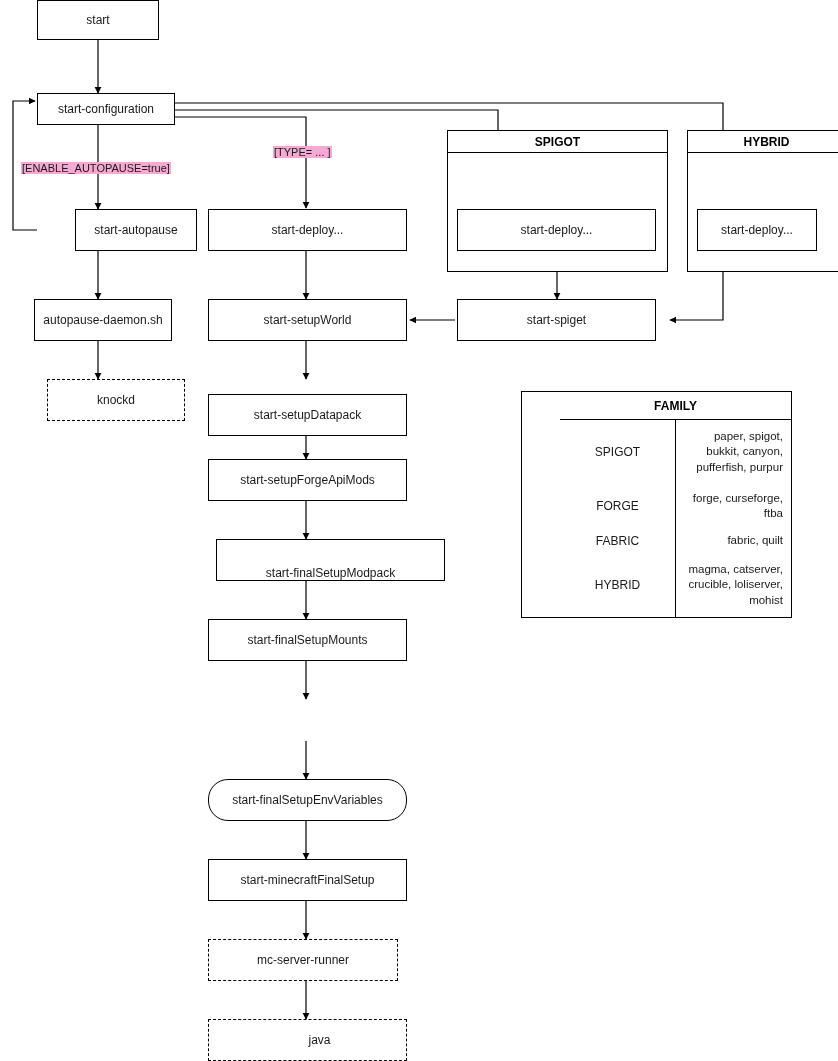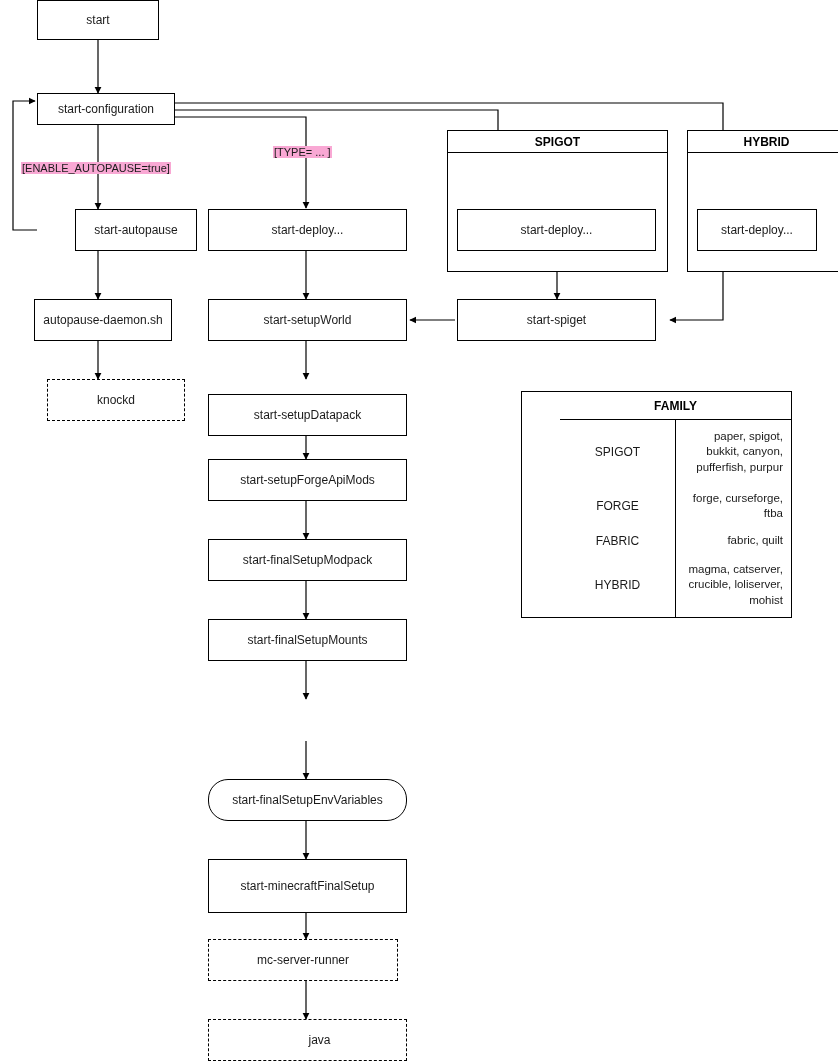--- a/index.html
+++ b/index.html
@@ -207,34 +207,34 @@
   </div>
 
   <div class="node" style="left:208px; top:379px; width:199px; height:42px;margin-top:15px;">
     <span>start-setupDatapack</span>
   </div>
 
   <div class="node" style="left:208px; top:459px; width:199px; height:42px;">
     <span>start-setupForgeApiMods</span>
   </div>
 
-  <div class="node" style="left:208px; top:539px; width:199px; height:42px;">
+  <div class="node" style="left:216px; top:539px; width:229px; height:42px;align-items:flex-end;">
     <span>start-finalSetupModpack</span>
   </div>
 
   <div class="node" style="left:208px; top:619px; width:199px; height:42px;">
     <span>start-finalSetupMounts</span>
   </div>
 
 
   <div class="node" style="left:208px; top:779px; width:199px; height:42px;border-radius:20px;">
     <span>start-finalSetupEnvVariables</span>
   </div>
 
-  <div class="node" style="left:208px; top:859px; width:199px; height:54px;">
+  <div class="node" style="left:208px; top:859px; width:199px; height:42px;">
     <span>start-minecraftFinalSetup</span>
   </div>
 
   <div class="node dashed" style="left:208px; top:939px; width:190px; height:42px;">
     <span>mc-server-runner</span>
   </div>
 
   <div class="node dashed" style="left:208px; top:1019px; width:199px; height:42px;padding-left:24px;">
     <span>java</span>
   </div>

